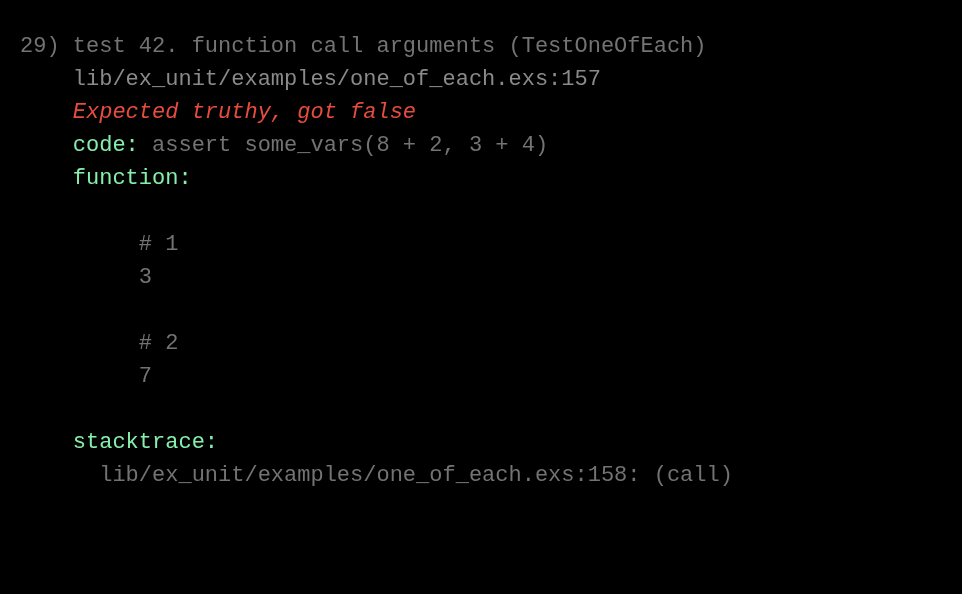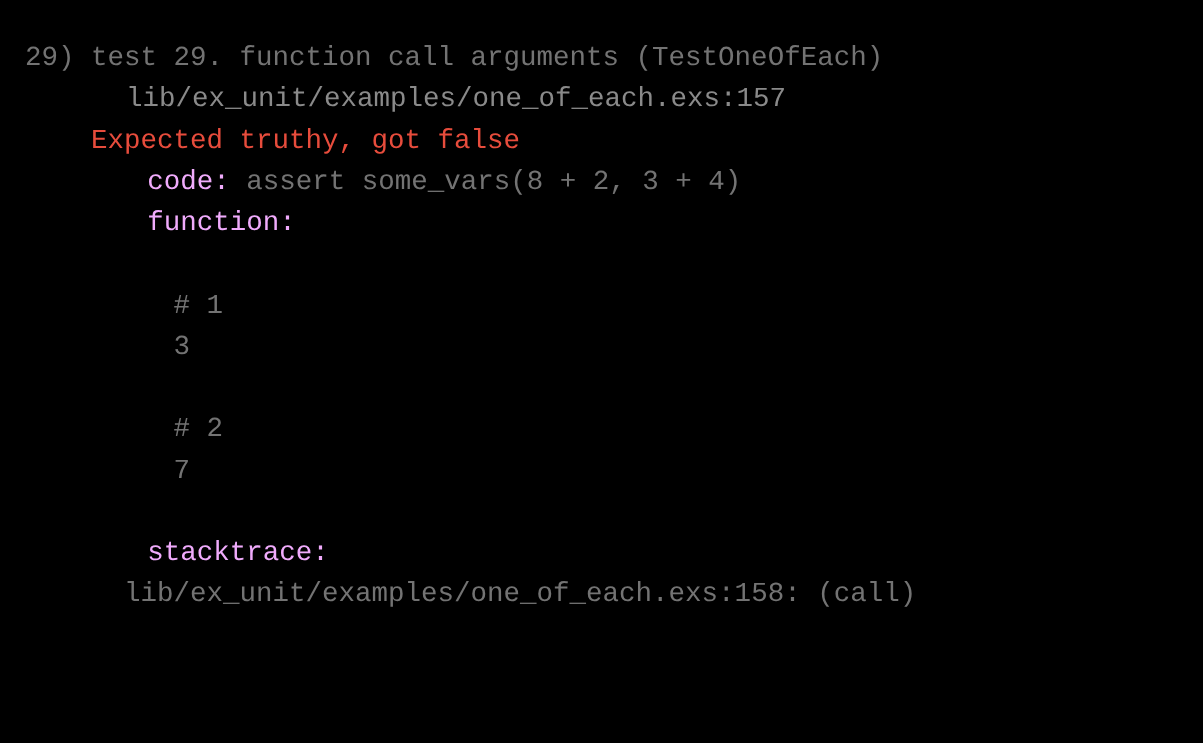--- a/index.html
+++ b/index.html
@@ -19,34 +19,33 @@
       overflow: hidden;
     }
     .line {
       white-space: pre;
     }
     .white {
       color: #737373;
     }
     .gray {
       color: #8a8a8a;
-      margin-left: 28px;
     }
     .red {
       color: #e74c3c;
+      font-style: italic;
     }
     .cyan {
-      color: #f0abfc;
-      margin-left: 45px;
+      color: #86efac;
     }
   </style>
 </head>
 <body>
 
-<div class="line"><span class="white">29)</span><span class="white"> </span><span class="white">test 29. function call arguments (TestOneOfEach)</span></div>
+<div class="line"><span class="white">29)</span><span class="white"> </span><span class="white">test 42. function call arguments (TestOneOfEach)</span></div>
 <div class="line">    <span class="gray">lib/ex_unit/examples/one_of_each.exs:157</span></div>
 <div class="line">    <span class="red">Expected truthy, got false</span></div>
 <div class="line">    <span class="cyan">code:</span><span class="white"> assert some_vars(8 + 2, 3 + 4)</span></div>
 <div class="line">    <span class="cyan">function:</span></div>
 <div class="line"> </div>
 <div class="line">         <span class="white"># 1</span></div>
 <div class="line">         <span class="white">3</span></div>
 <div class="line"> </div>
 <div class="line">         <span class="white"># 2</span></div>
 <div class="line">         <span class="white">7</span></div>

